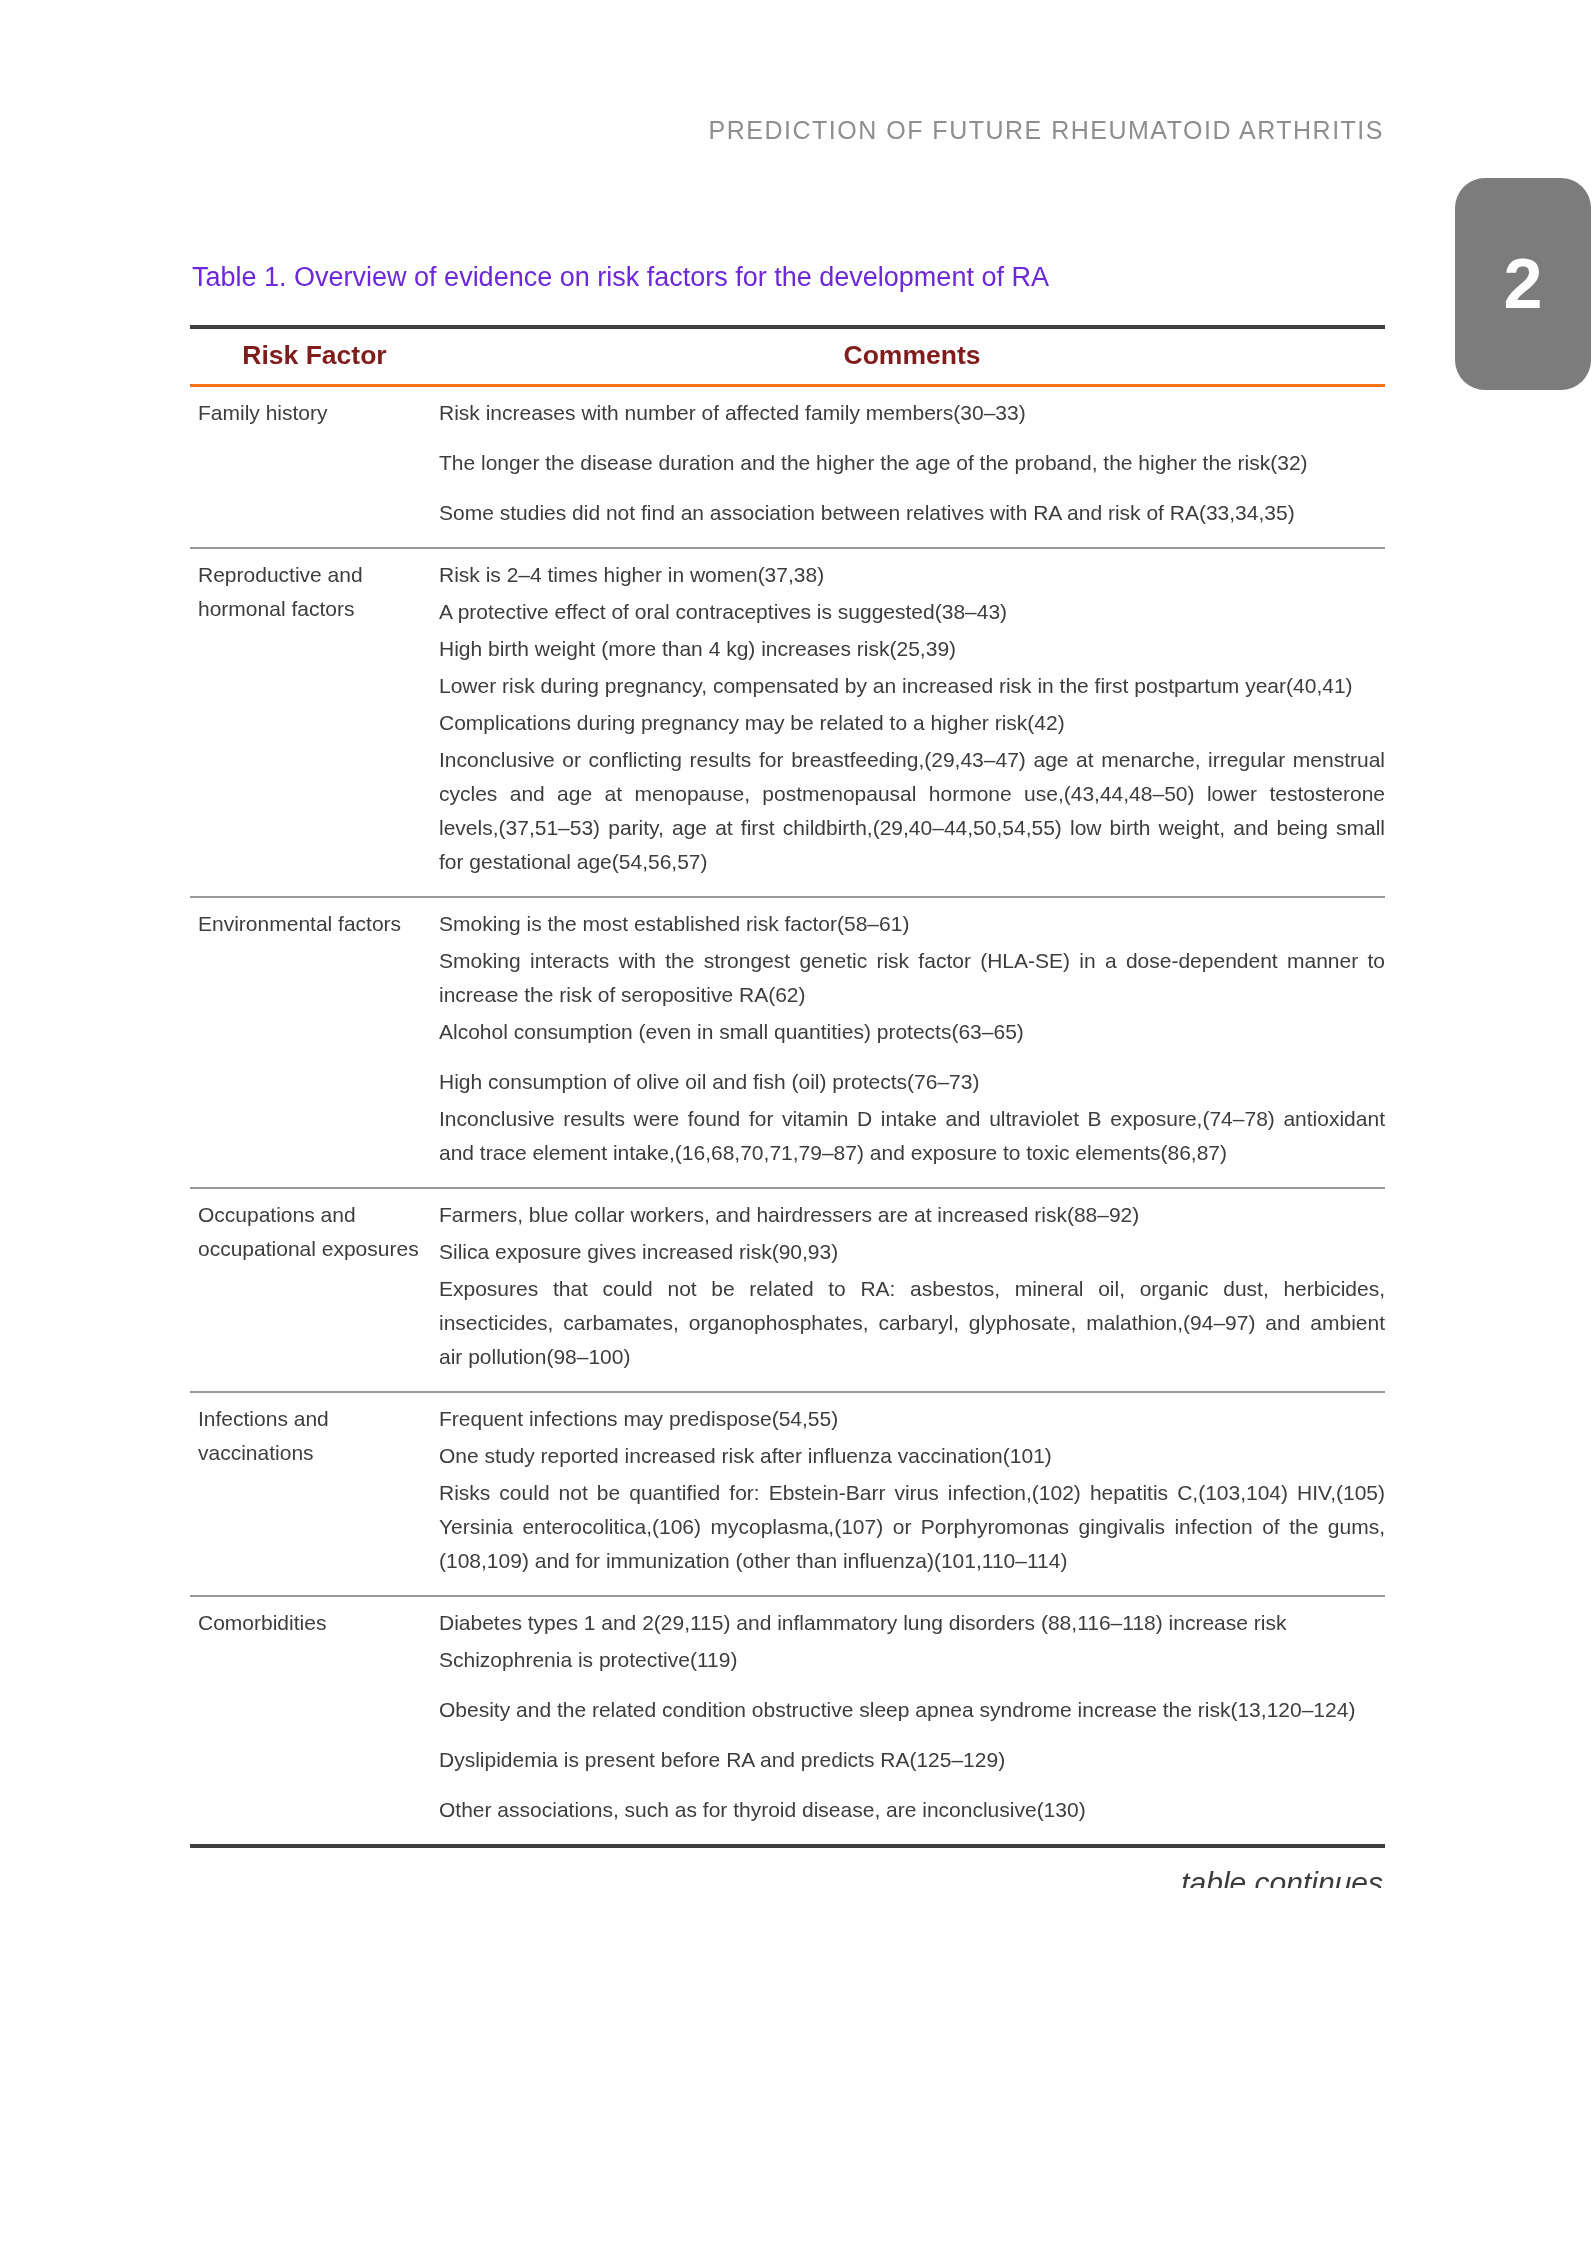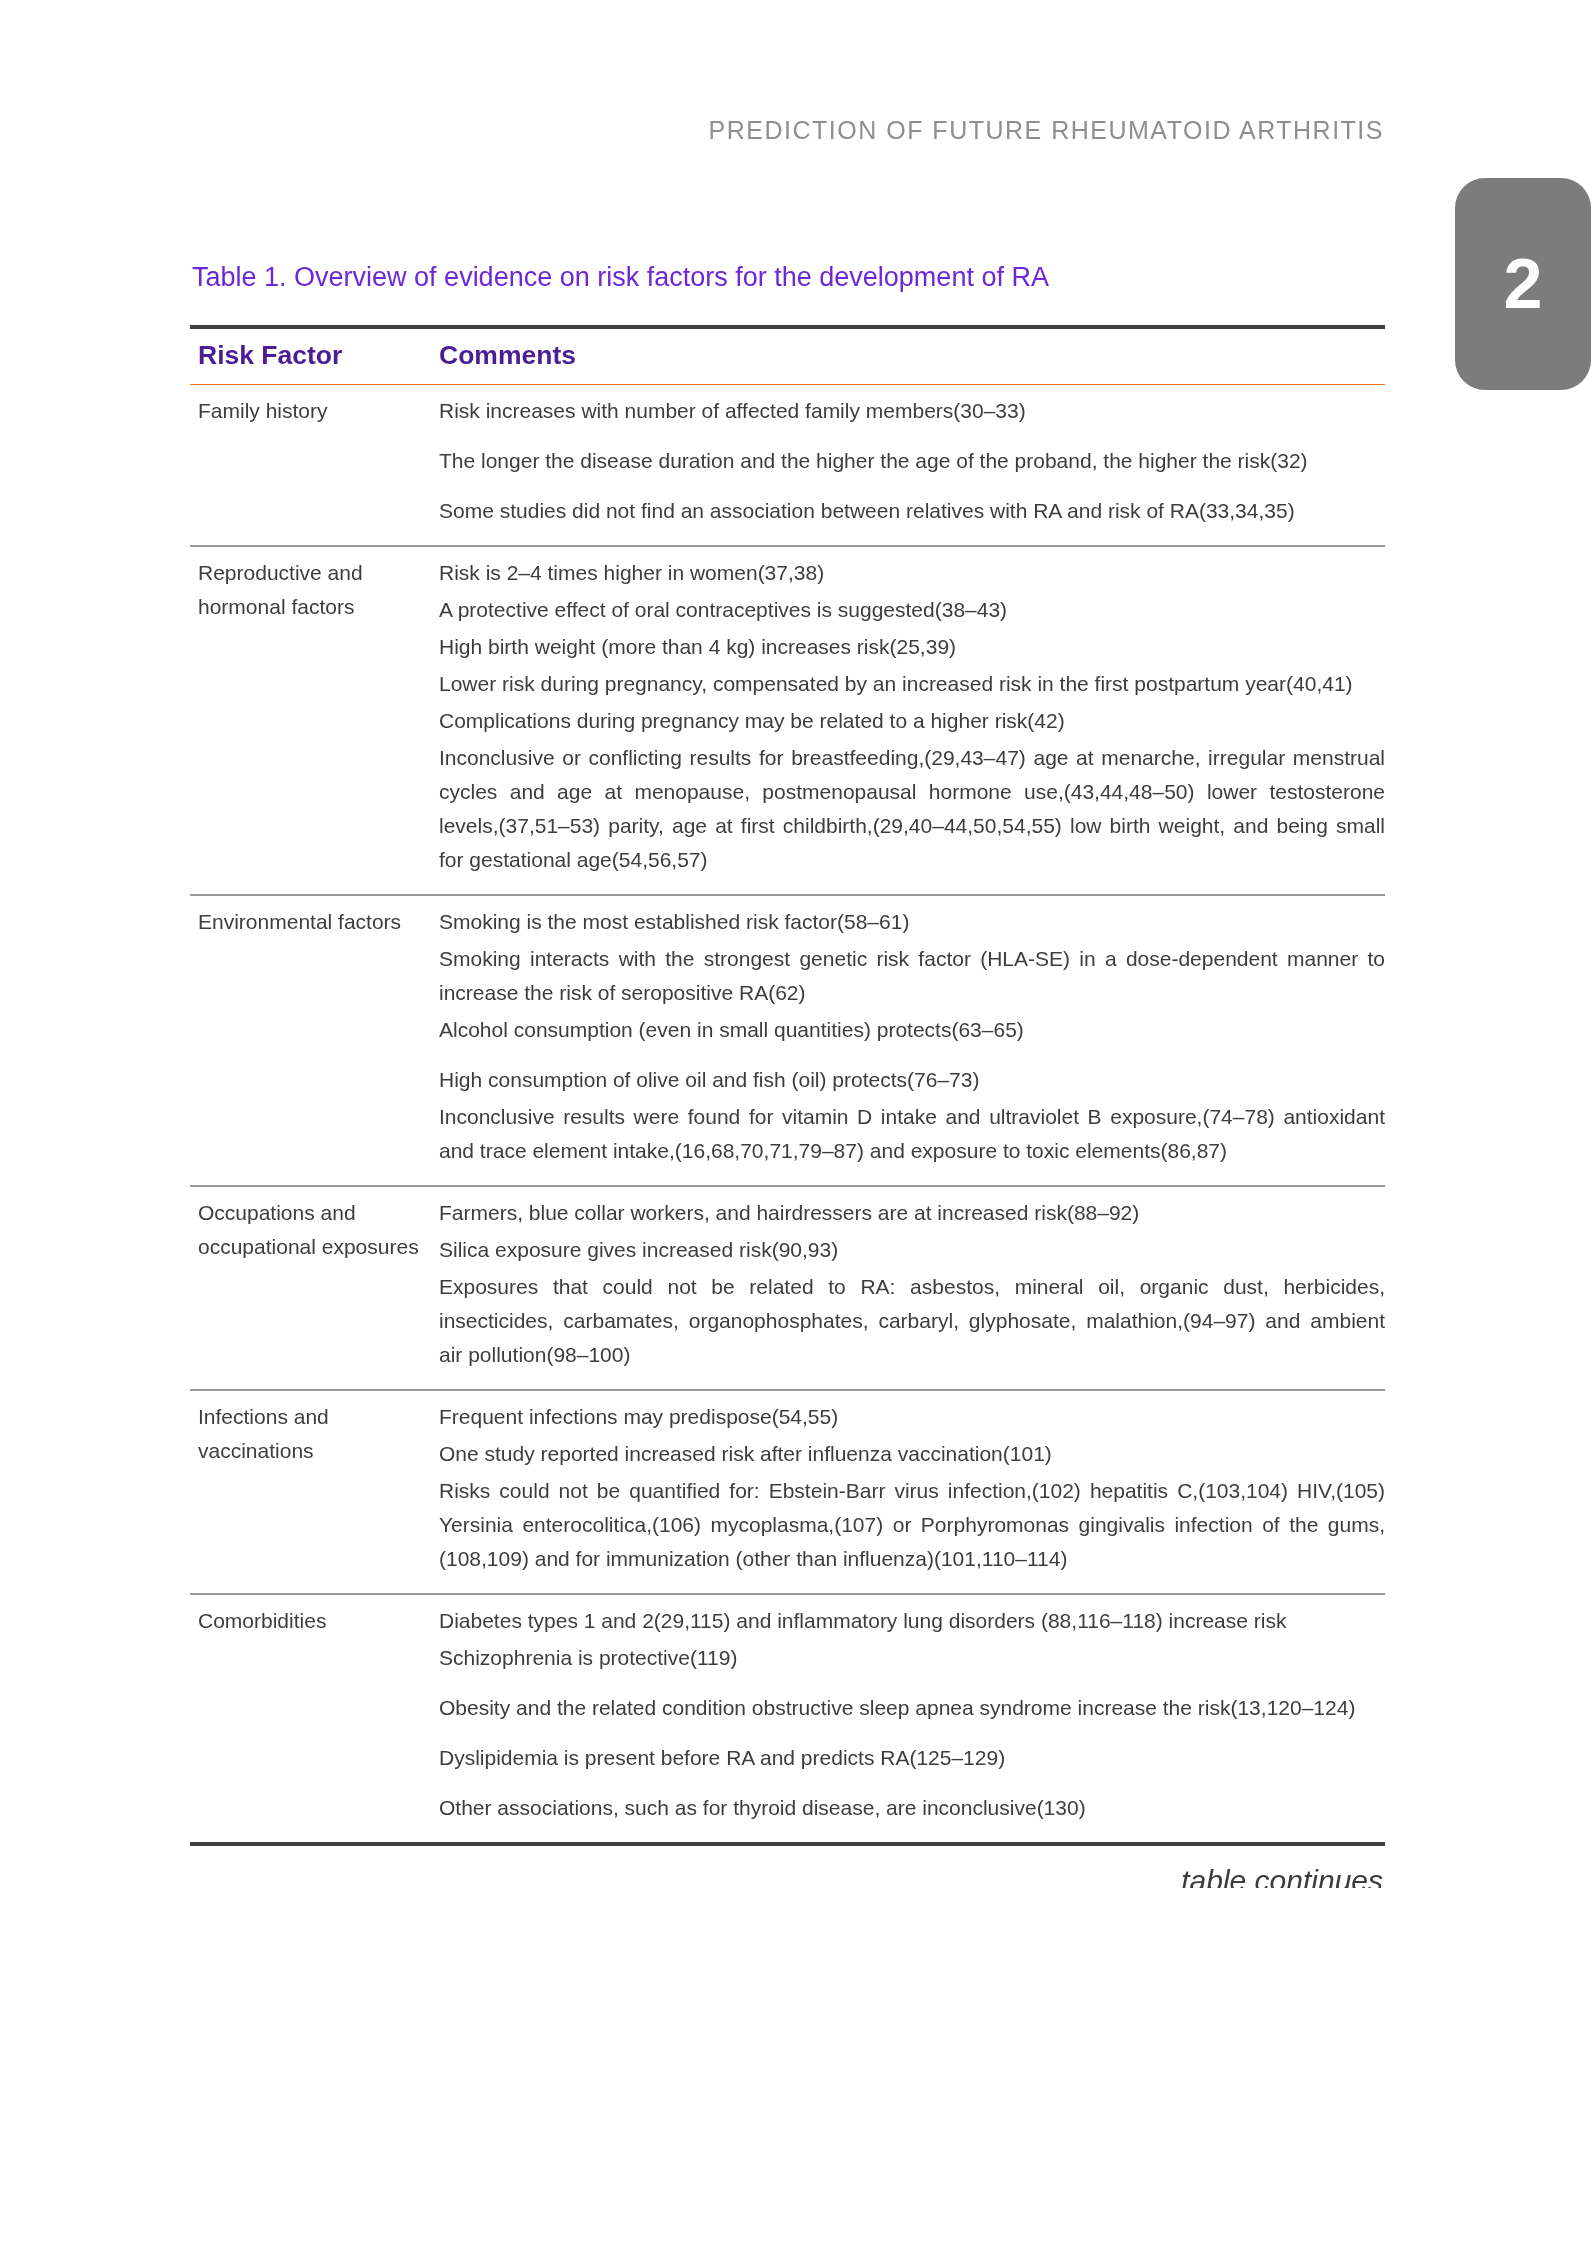--- a/index.html
+++ b/index.html
@@ -48,26 +48,26 @@
     margin: 0 0 32px 0;
     padding-left: 2px;
   }
   table.risk-table {
     width: 100%;
     border-collapse: collapse;
     border-top: 4px solid #3f3f3f;
     border-bottom: 4px solid #3f3f3f;
   }
   table.risk-table th {
-    text-align: left;
+    text-align: center;
     font-weight: bold;
     font-size: 26.5px;
-    color: #4c1d95;
+    color: #7f1d1d;
     padding: 11px 0 13px 8px;
-    border-bottom: 1px solid #f97316;
+    border-bottom: 3px solid #f97316;
   }
   table.risk-table td {
     vertical-align: top;
     font-size: 21px;
     line-height: 34px;
     color: #3d3d3d;
     padding: 9px 0 14px 8px;
     border-top: 2px solid #999999;
   }
   table.risk-table tbody tr:first-child td { border-top: none; }

